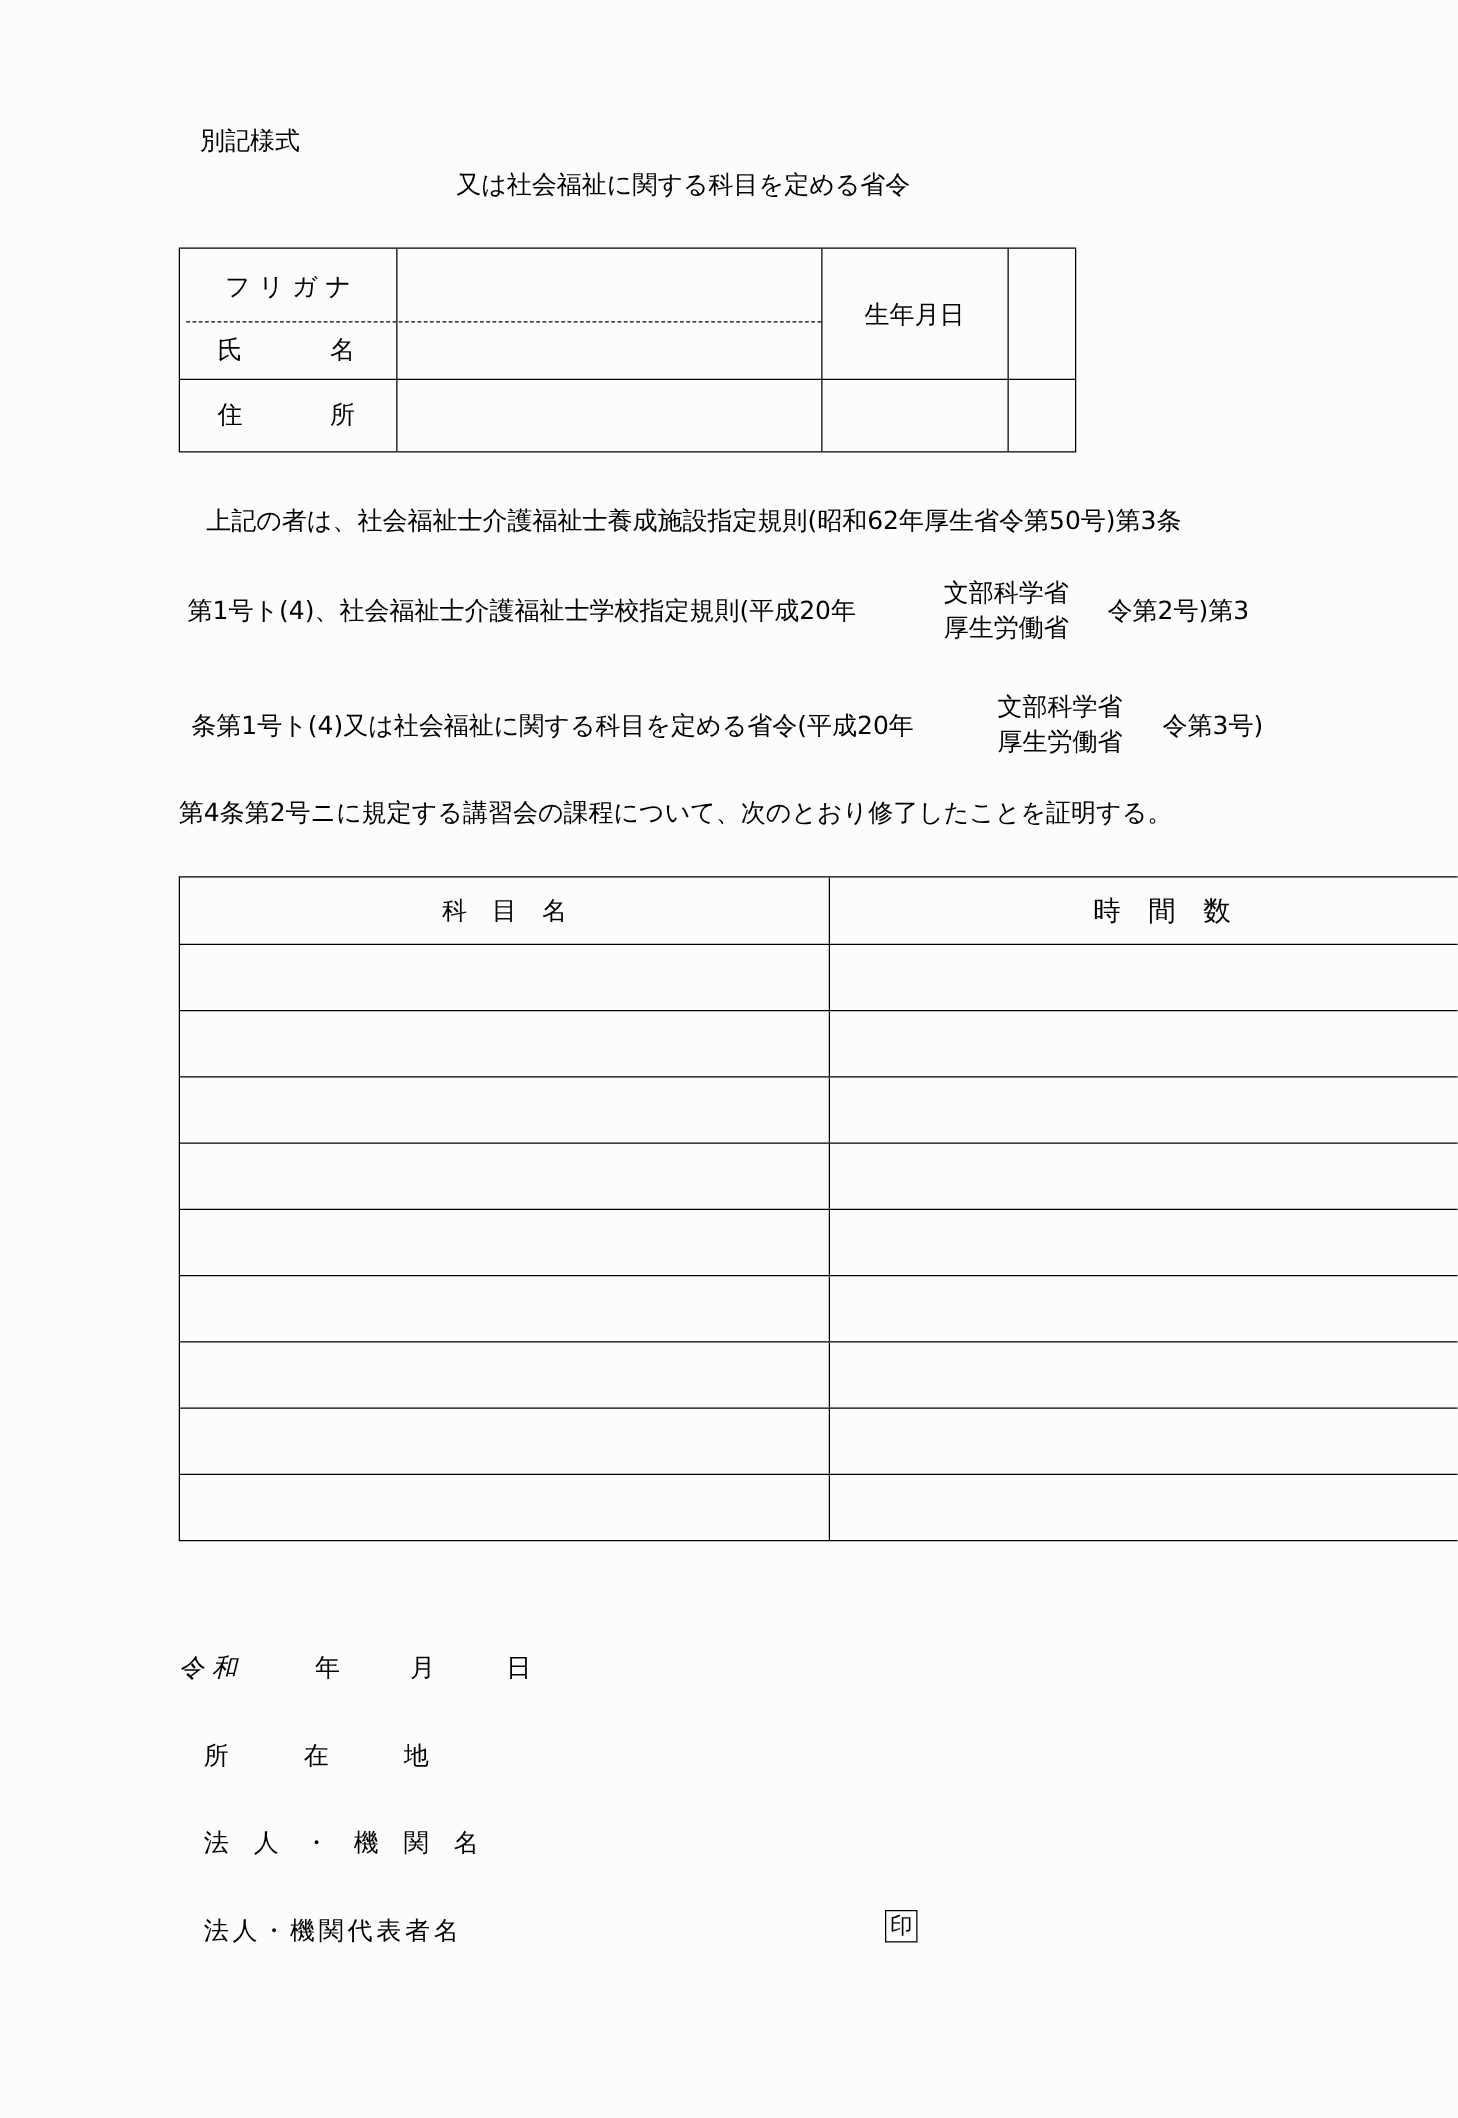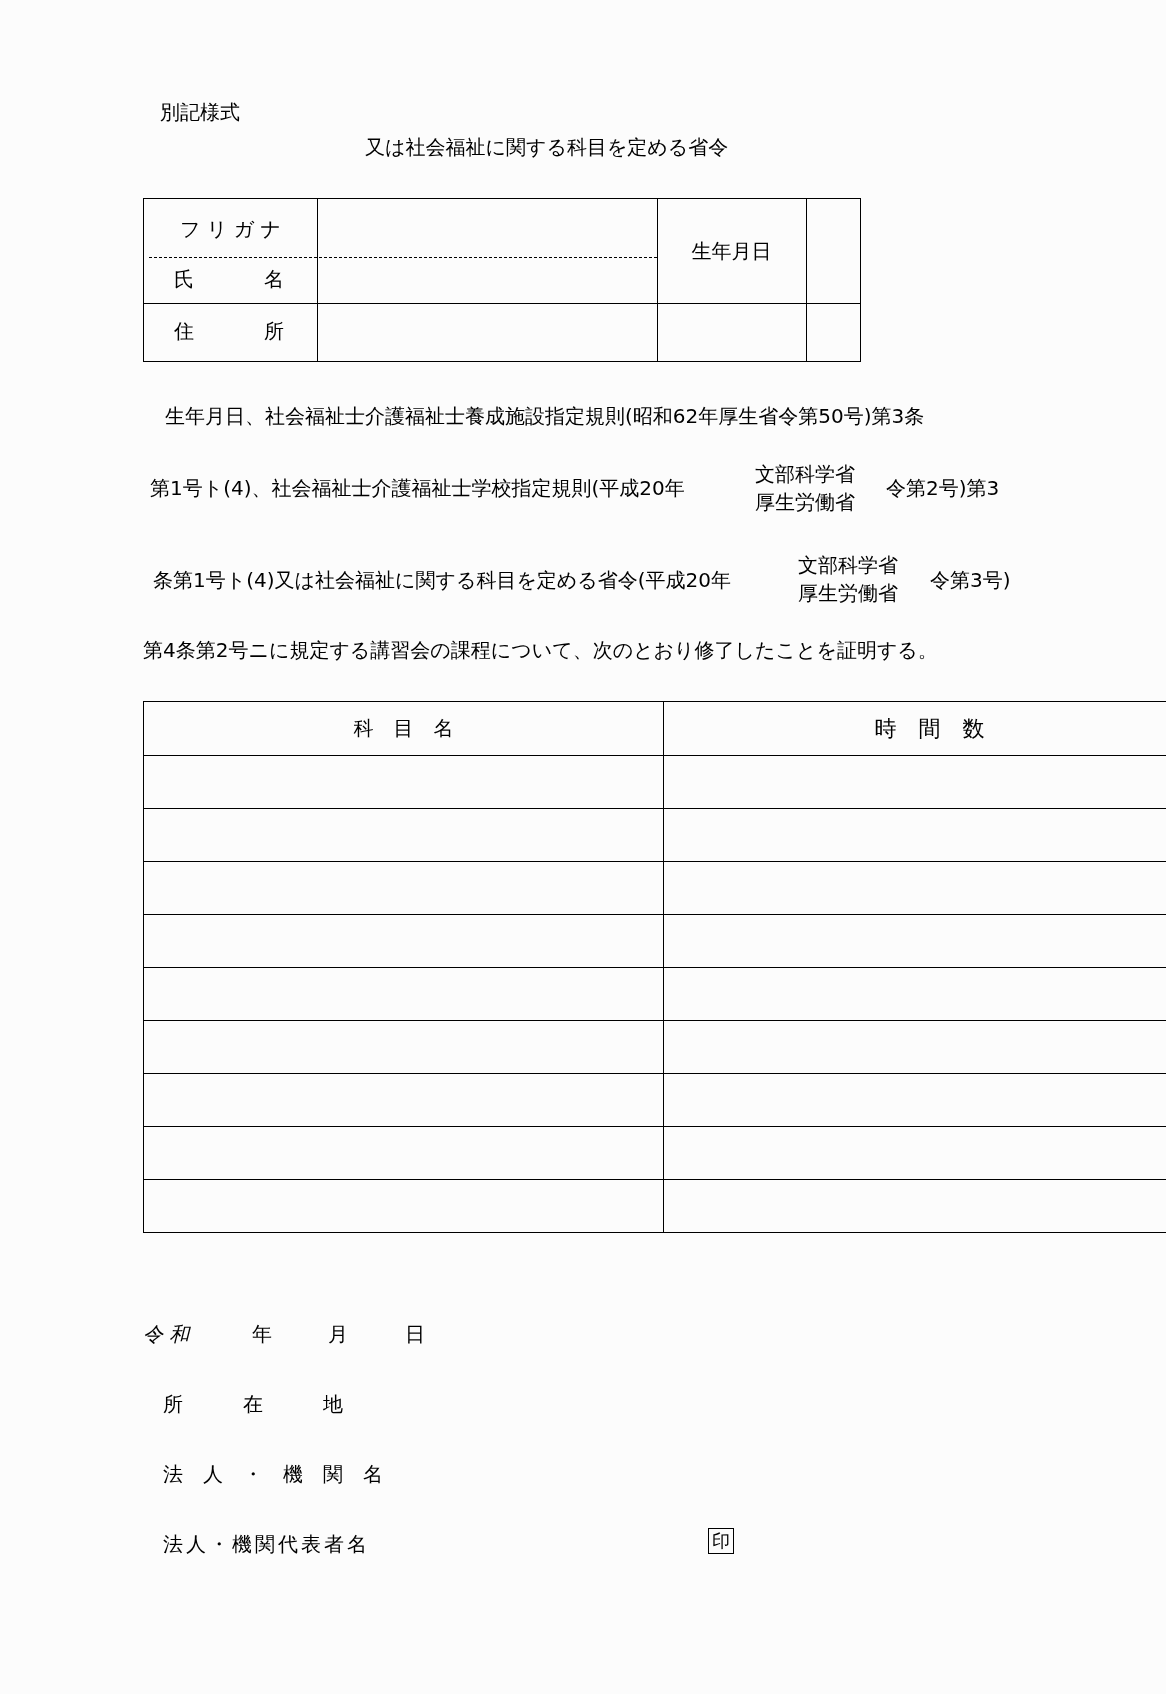--- a/index.html
+++ b/index.html
@@ -54,21 +54,21 @@
   <div class="cell-label" style="left:30px; top:120px;">住</div>
   <div class="cell-label" style="left:120px; top:120px;">所</div>
   <div class="cell-label" style="left:513px; width:149px; top:40px;">生年月日</div>
 
   <div class="abs" style="left:176px; top:2px; width:334px; height:54px;"></div>
   <div class="abs" style="left:176px; top:61px; width:334px; height:41px;"></div>
   <div class="abs" style="left:665px; top:2px; width:216px; height:100px;"></div>
   <div class="abs" style="left:176px; top:107px; width:334px; height:54px;"></div>
 </div>
 
-<div class="abs txt" style="left:165px; top:404px;">生年月日、社会福祉士介護福祉士養成施設指定規則(昭和62年厚生省令第50号)第3条</div>
+<div class="abs txt" style="left:165px; top:404px;">上記の者は、社会福祉士介護福祉士養成施設指定規則(昭和62年厚生省令第50号)第3条</div>
 
 <div class="abs txt" style="left:150px; top:476px;">第1号ト(4)、社会福祉士介護福祉士学校指定規則(平成20年</div>
 <div class="stack" style="left:755px; top:460px;">
   <div>文部科学省</div>
   <div>厚生労働省</div>
 </div>
 <div class="abs txt" style="left:886px; top:476px;">令第2号)第3</div>
 
 <div class="abs txt" style="left:153px; top:568px;">条第1号ト(4)又は社会福祉に関する科目を定める省令(平成20年</div>
 <div class="stack" style="left:798px; top:551px;">

